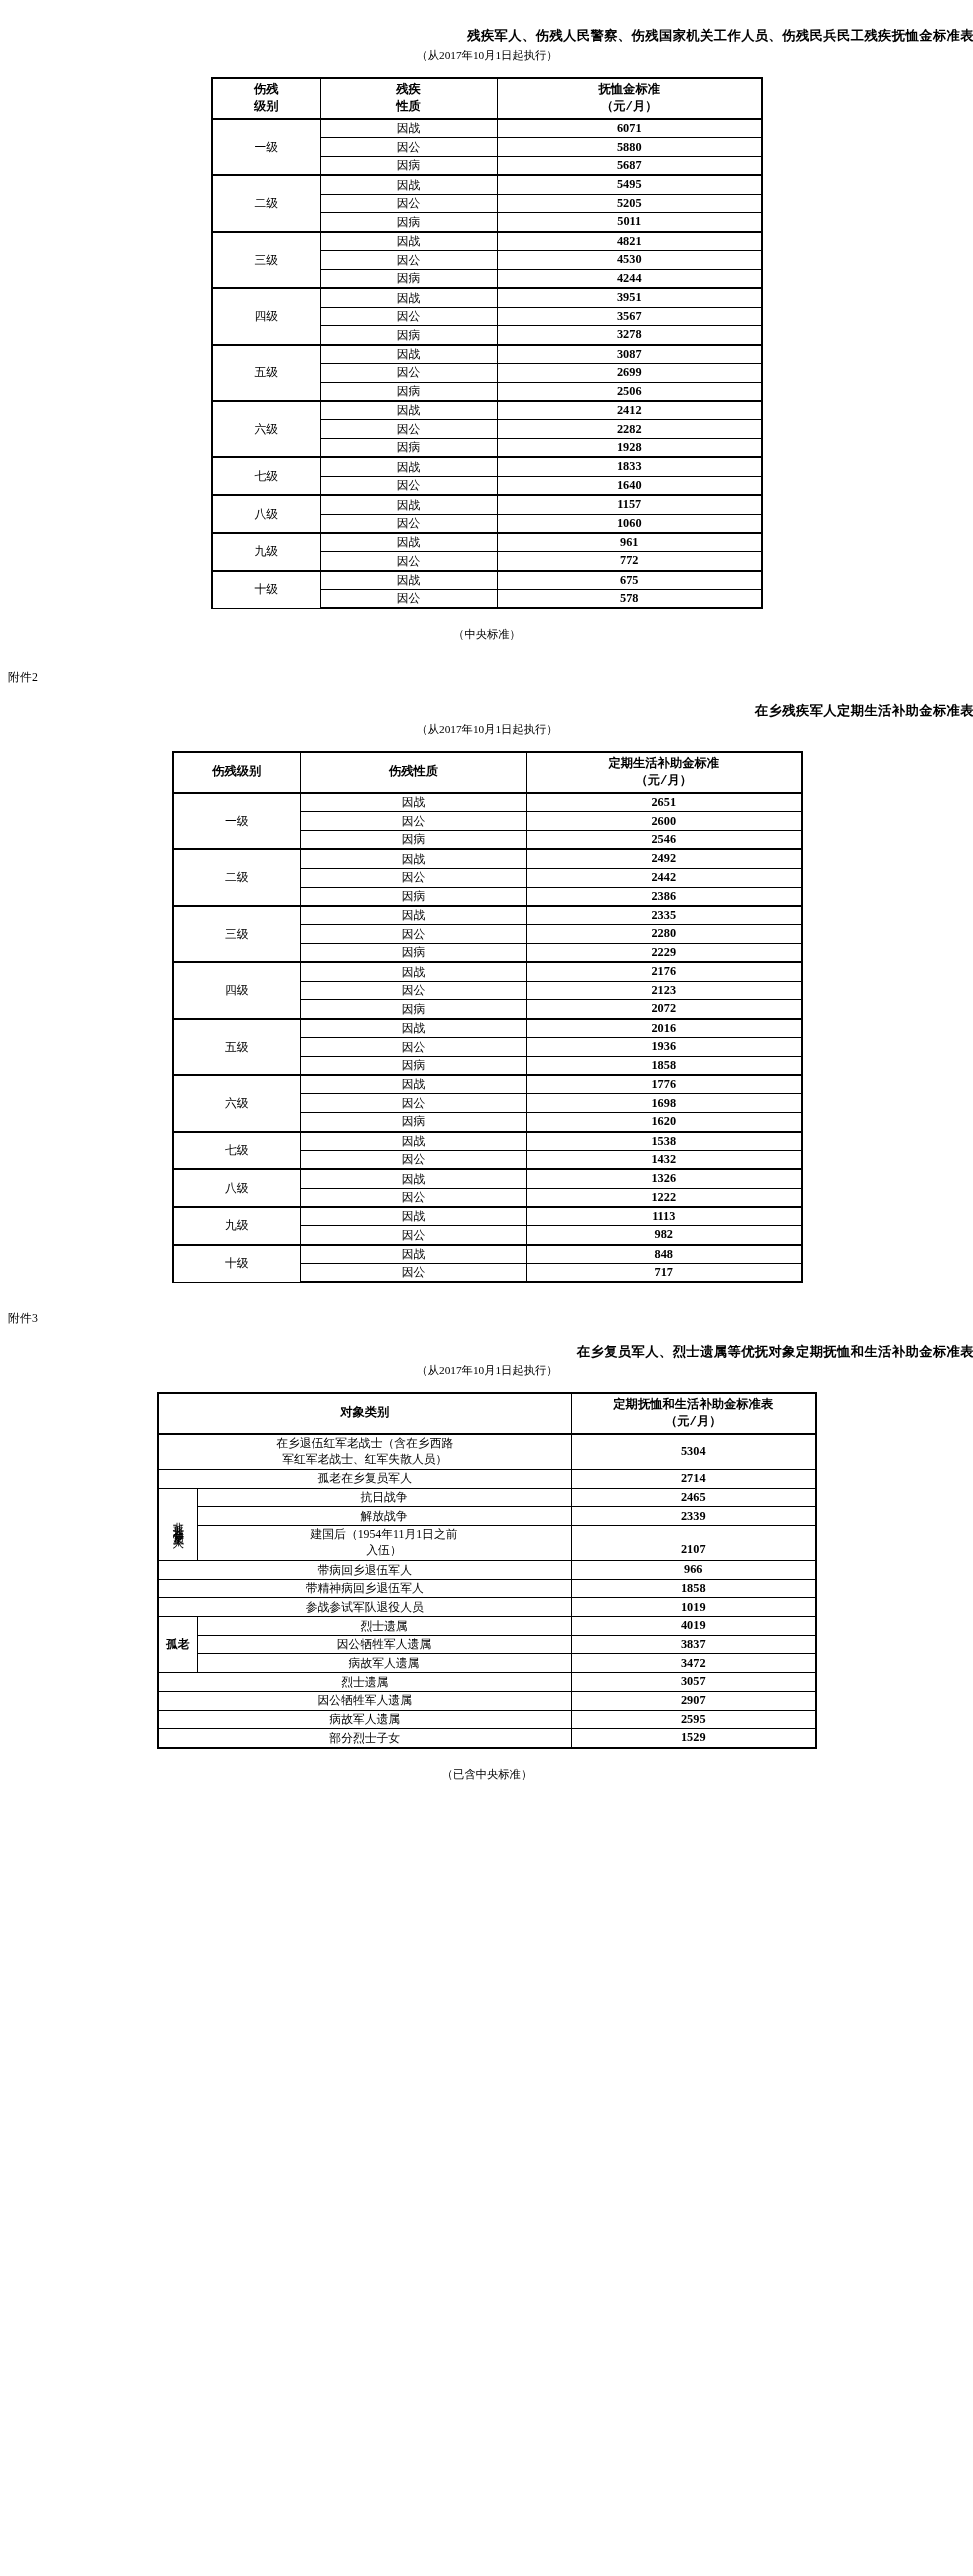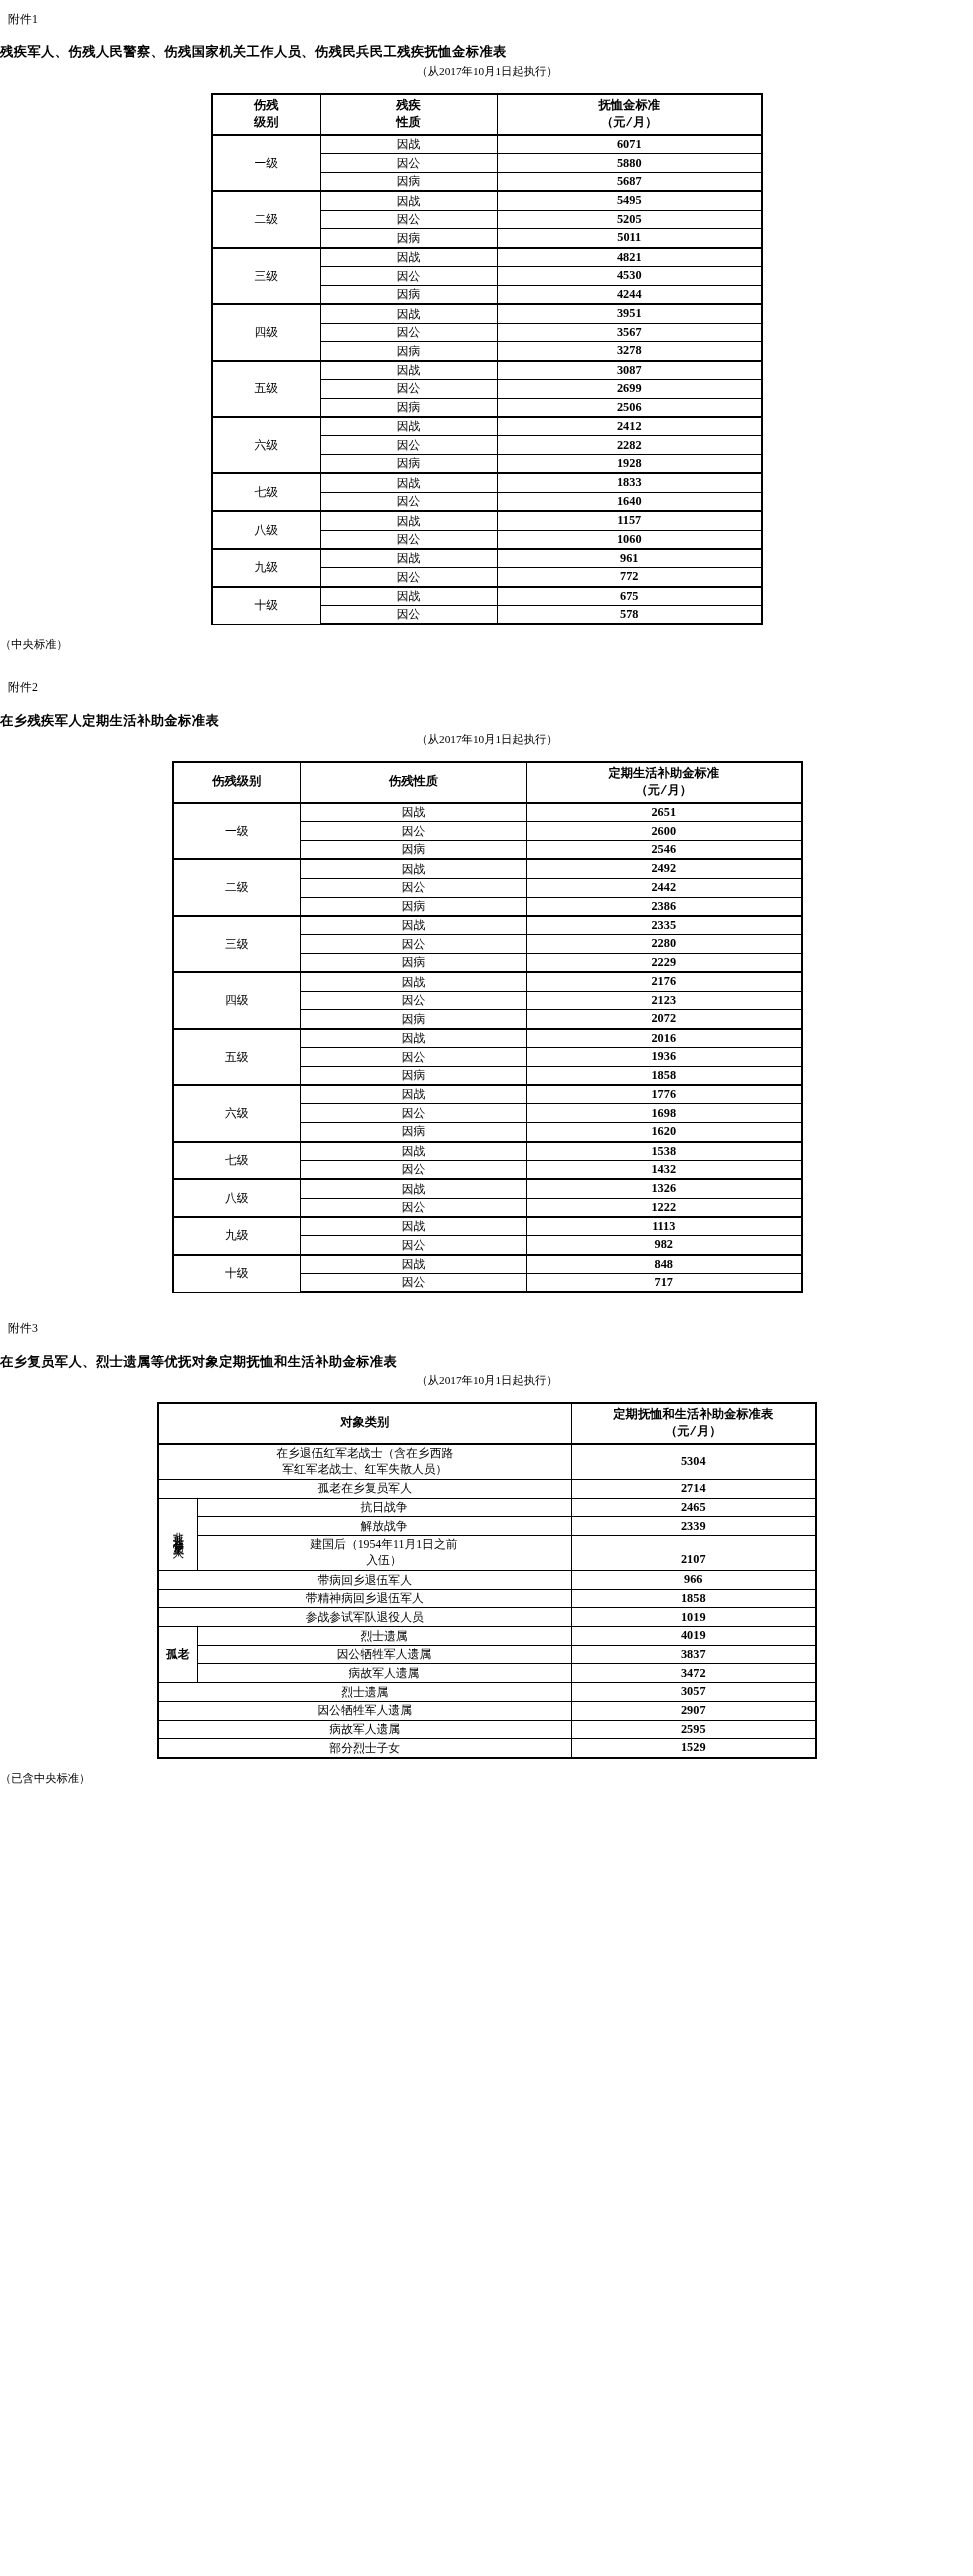--- a/index.html
+++ b/index.html
@@ -20,21 +20,21 @@
   }
 
   .attach-label {
     font-size: 11.8px;
     margin-left: 7.9px;
     margin-bottom: 3.9px;
     letter-spacing: 0.2px;
   }
 
   .doc-title {
-    text-align: left;
+    text-align: right;
     font-size: 13.3px;
     font-weight: bold;
     margin: 15.7px 0 2.9px 0;
     letter-spacing: 0.4px;
   }
   .doc-subtitle {
     text-align: center;
     font-size: 11.3px;
     margin: 0 0 13.7px 0;
   }
@@ -85,23 +85,23 @@
   .t2 .c1 { width: 128px; }
   .t2 .c2 { width: 226px; }
   .t2 .c3 { width: 275px; }
 
   .t3 .c1 { width: 39px; }
   .t3 .c2 { width: 79px; }
   .t3 .c3 { width: 295px; }
   .t3 .c4 { width: 245px; }
 
   .foot-note {
-    text-align: left;
+    text-align: center;
     font-size: 11.3px;
-    margin-top: 12px;
+    margin-top: 18px;
   }
   .sect {
     margin-bottom: 2px;
   }
   .spacer-lg { height: 25.5px; }
 
   .vert {
     writing-mode: vertical-rl;
     text-orientation: upright;
     letter-spacing: 2px;
@@ -119,21 +119,20 @@
     font-weight: normal;
     font-size: 11.8px;
   }
 </style>
 </head>
 <body>
 
 <div class="page">
 
   <div class="sect">
-    <div class="attach-label">附件1</div>
     <div class="doc-title">残疾军人、伤残人民警察、伤残国家机关工作人员、伤残民兵民工残疾抚恤金标准表</div>
     <div class="doc-subtitle">（从2017年10月1日起执行）</div>
 
     <div class="tbl-wrap">
       <table class="std t1">
         <colgroup>
             <col class="c1">
             <col class="c2">
             <col class="c3">
           </colgroup>

